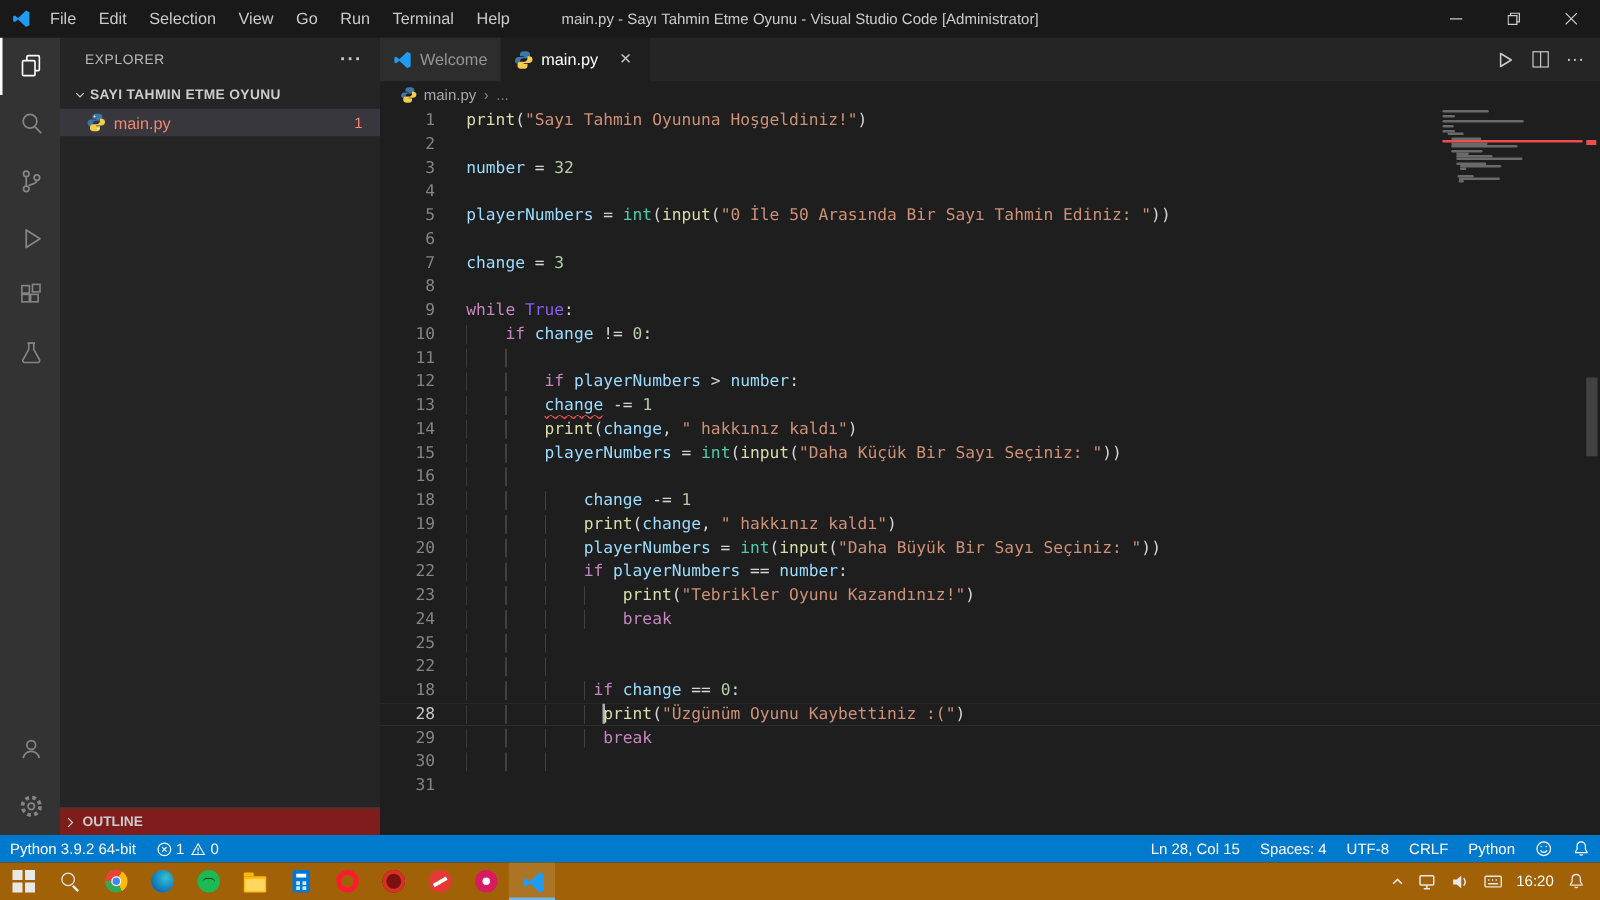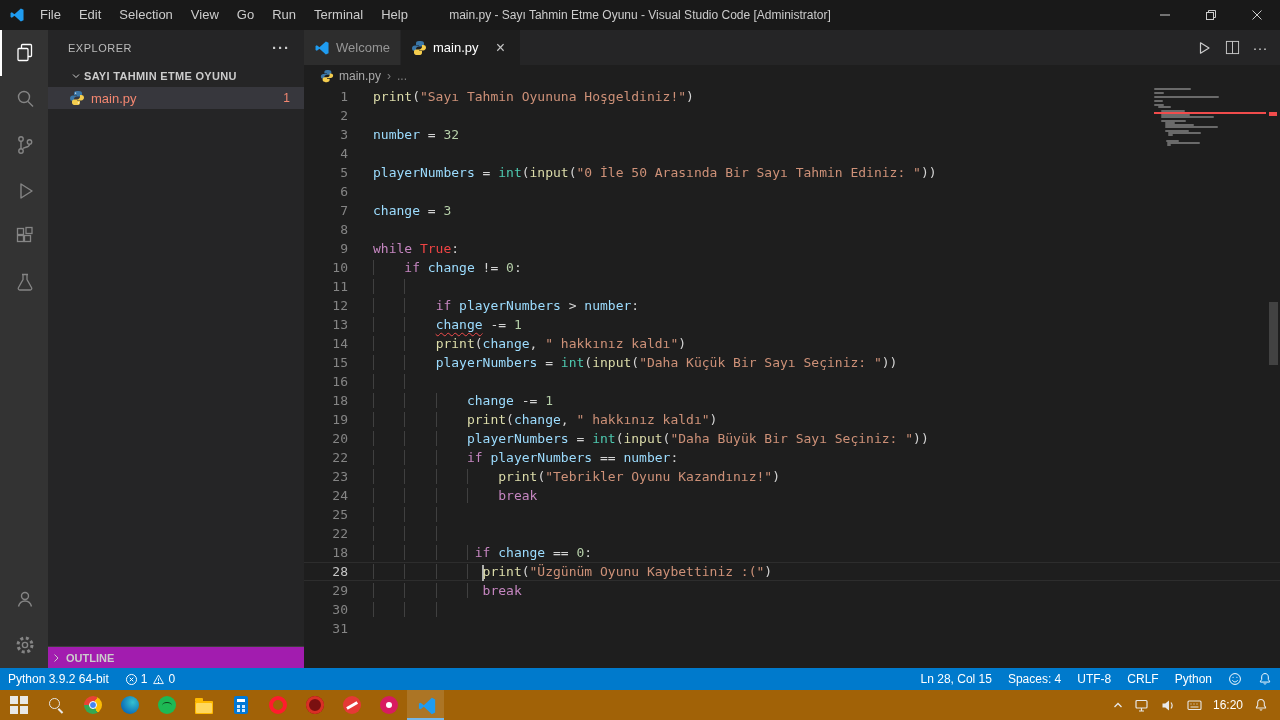--- a/index.html
+++ b/index.html
@@ -19,27 +19,27 @@
 .activitybar{width:48px;background:#333333;display:flex;flex-direction:column;flex:none}
 .ab-item{width:48px;height:46px;display:flex;align-items:center;justify-content:center;color:#858585;border-left:2px solid transparent}
 .ab-item.active{color:#ffffff;border-left:2px solid #ffffff}
 .ab-item svg{width:24px;height:24px}
 .ab-bottom{margin-top:auto}
 
 
 .sidebar{width:256px;background:#252526;flex:none;display:flex;flex-direction:column;position:relative}
 .sb-header{height:35px;display:flex;align-items:center;padding:0 14px 0 20px;color:#bbbbbb;font-size:11px;letter-spacing:.5px;flex:none}
 .sb-actions{margin-left:auto;color:#cccccc;font-size:15px;letter-spacing:1px;font-weight:bold}
-.sb-section{height:22px;display:flex;align-items:center;color:#cccccc;padding-left:20px;flex:none}
+.sb-section{height:22px;display:flex;align-items:center;color:#cccccc;padding-left:8px;flex:none}
 .sb-section .label{font-size:11px;font-weight:bold;letter-spacing:.3px}
 .file-row{height:22px;display:flex;align-items:center;background:#37373d;padding-left:21px}
 .file-row .fname{font-size:13px;margin-left:6px;color:#f48771}
 .file-badge{margin-left:auto;margin-right:14px;font-size:12px;color:#f48771}
 .ficon{width:16px;height:16px;flex:none}
-.outline-row{position:absolute;bottom:0;left:0;right:0;height:22px;display:flex;align-items:center;border-top:1px solid #3c3c3c;color:#cccccc;background:#a21caf}
+.outline-row{position:absolute;bottom:0;left:0;right:0;height:22px;display:flex;align-items:center;border-top:1px solid #3c3c3c;color:#cccccc;background:#7f1d1d}
 .outline-row .label{font-size:11px;font-weight:bold;margin-left:2px}
 
 
 .editor-col{flex:1;display:flex;flex-direction:column;min-width:0;background:#1e1e1e;position:relative}
 .tabbar{height:35px;background:#252526;display:flex;flex:none}
 .tab{display:flex;align-items:center;padding:0 10px;font-size:13px}
 .tab.inactive{background:#2d2d2d;color:#969696;border-right:1px solid #252526}
 .tab.active{background:#1e1e1e;color:#ffffff}
 .tab .ticon{width:16px;height:16px;margin-right:6px;flex:none}
 .tab .tclose{margin-left:12px;color:#c5c5c5;font-size:16px;width:20px;height:20px;display:flex;align-items:center;justify-content:center;border-radius:4px}
@@ -51,21 +51,21 @@
 .breadcrumb .ficon{width:14px;height:14px;margin-right:5px}
 
 .code-area{flex:1;position:relative;overflow:hidden}
 .code-line{display:flex;height:19px;line-height:19px;font-family:"DejaVu Sans Mono",monospace;font-size:13px;white-space:pre}
 .gutter{width:44px;text-align:right;color:#858585;flex:none}
 .line-text{margin-left:25px}
 .code-line.current{box-shadow:inset 0 1px 0 #2d2d2d,inset 0 -1px 0 #2d2d2d}
 .code-line.current .gutter{color:#c6c6c6}
 .tk.pl{color:#d4d4d4}
 .tk.kw{color:#c586c0}
-.tk.ct{color:#ef4444}
+.tk.ct{color:#8b5cf6}
 .tk.fn{color:#dcdcaa}
 .tk.cl{color:#4ec9b0}
 .tk.vr{color:#9cdcfe}
 .tk.st{color:#ce9178}
 .tk.nu{color:#b5cea8}
 .tk.ind{background-image:repeating-linear-gradient(90deg,#404040 0,#404040 1px,transparent 1px,transparent 4ch)}
 .tk.sq{text-decoration:underline wavy #f14c4c;text-decoration-thickness:1px;text-underline-offset:3px}
 .tk.cur{display:inline-block;width:2px;height:16px;background:#aeafad;vertical-align:middle;margin:0 -1px}
 
 

